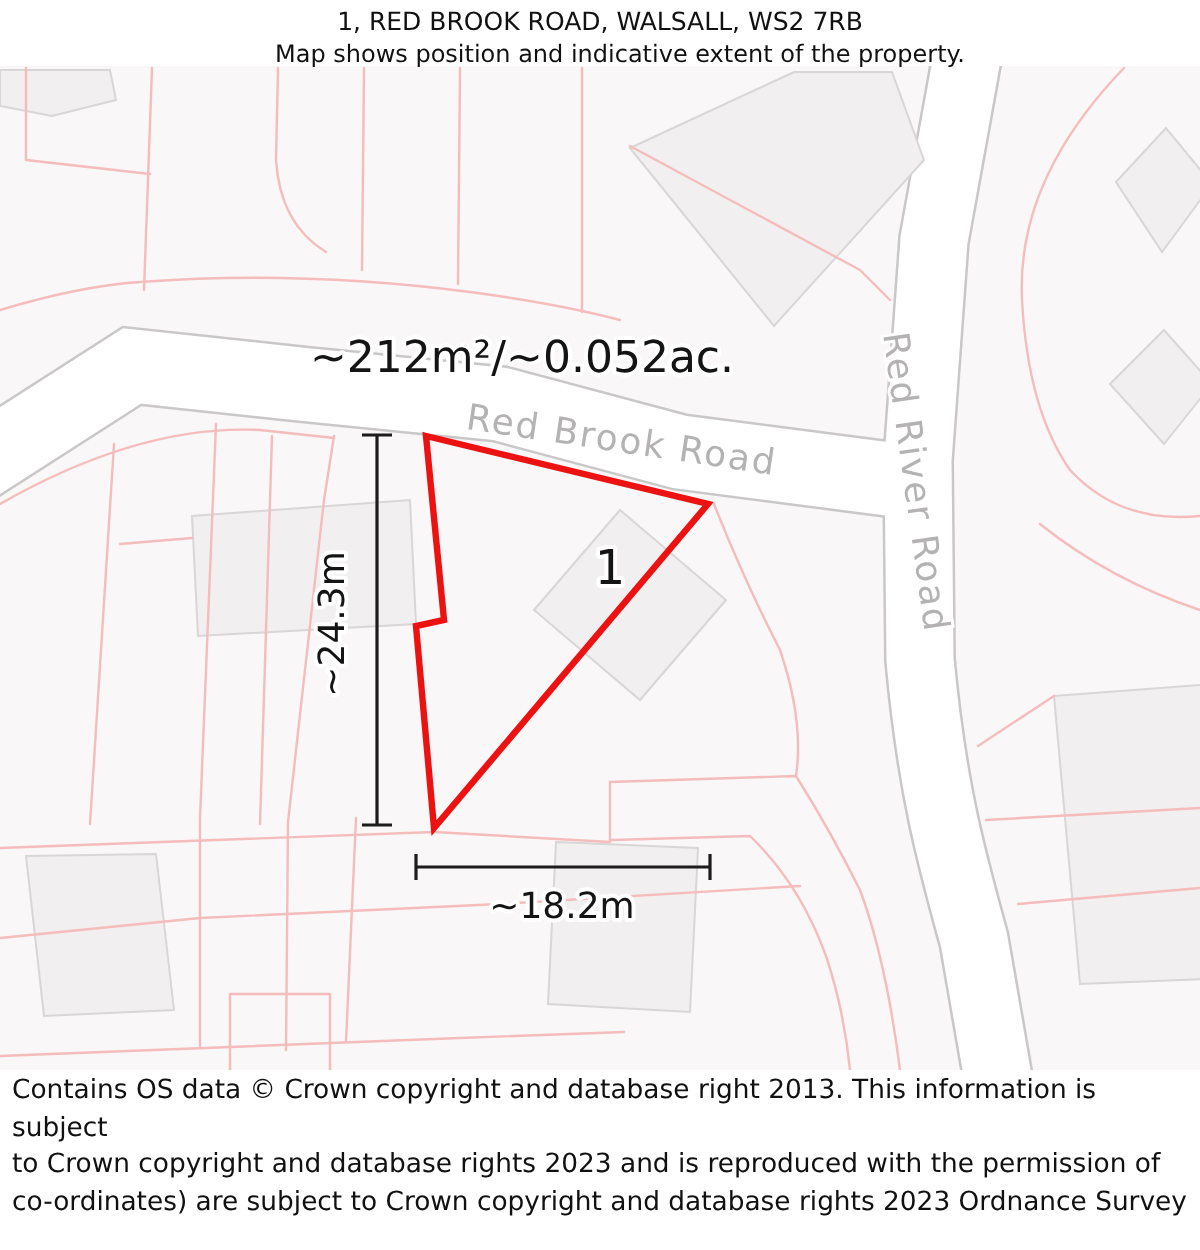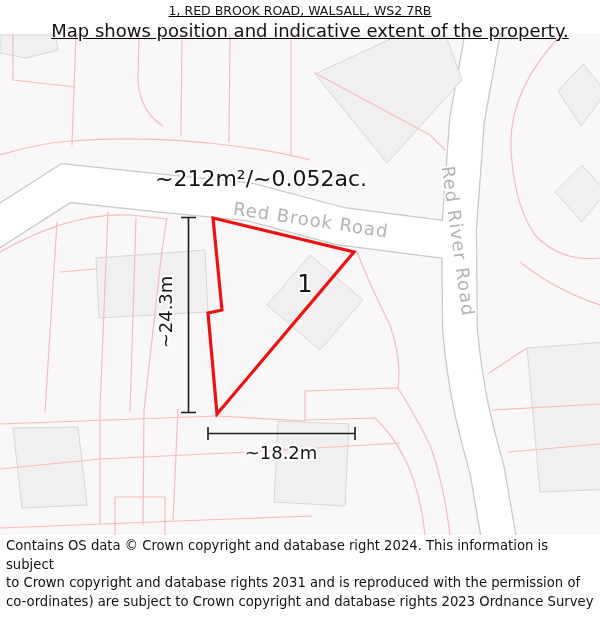--- a/index.html
+++ b/index.html
@@ -8,23 +8,23 @@
     --parcel-line:#f5bcbc;
     --building-fill:#f1efef;
     --building-stroke:#d8d6d6;
     --road-edge:#c9c7c7;
     --map-background:#f9f7f7;
     --text:#111111;
   }
   html,body{margin:0;padding:0;}
   body{font-family:"DejaVu Sans","Liberation Sans",sans-serif;background:#ffffff;}
   .page{position:relative;width:600px;height:625px;background:#ffffff;overflow:hidden;}
-  .header{position:absolute;top:0;left:0;width:600px;text-align:center;z-index:3;text-decoration:underline;}
+  .header{position:absolute;top:0;left:0;width:600px;text-align:center;z-index:3;}
   .header .title{font-size:12.5px;color:var(--text);margin-top:3px;}
-  .header .subtitle{font-size:18px;color:var(--text);margin-top:2px;padding-left:20px;}
+  .header .subtitle{font-size:12px;color:var(--text);margin-top:2px;padding-left:20px;}
   .map-svg{position:absolute;top:0;left:0;z-index:1;}
   .road-casing{fill:none;stroke:var(--road-edge);stroke-width:39;stroke-linejoin:miter;stroke-linecap:butt;}
   .road-casing.river{stroke-width:36;}
   .road-fill{fill:none;stroke:#ffffff;stroke-width:36.5;stroke-linejoin:miter;stroke-linecap:butt;}
   .road-fill.river{stroke-width:33.5;}
   .building{fill:var(--building-fill);stroke:var(--building-stroke);stroke-width:1;}
   .parcel{fill:none;stroke:var(--parcel-line);stroke-width:1.2;stroke-linejoin:round;stroke-linecap:round;}
   .boundary{fill:none;stroke:var(--property-outline);stroke-width:3.2;stroke-linejoin:miter;}
   .dim{stroke:#1c1c1c;stroke-width:1.6;fill:none;}
   .maptext{fill:#141414;paint-order:stroke;stroke:#ffffff;stroke-width:4px;stroke-linejoin:round;}
@@ -116,19 +116,19 @@
       <text class="roadname" transform="translate(310,226) rotate(8.5)" text-anchor="middle">Red Brook Road</text>
       <text class="roadname" transform="translate(452,242) rotate(82)" text-anchor="middle">Red River Road</text>
       <text class="maptext area-label" x="261" y="186" text-anchor="middle">~212m²/~0.052ac.</text>
       <text class="maptext plot-number" x="305" y="292" text-anchor="middle">1</text>
       <text class="maptext dim-label" transform="translate(172,312) rotate(-90)" text-anchor="middle">~24.3m</text>
       <text class="maptext dim-label" x="281" y="459" text-anchor="middle">~18.2m</text>
     </g>
   </svg>
 
   <div class="footer">
-    <div>Contains OS data © Crown copyright and database right 2024. This information is subject</div>
-    <div>to Crown copyright and database rights 2031 and is reproduced with the permission of</div>
+    <div>Contains OS data © Crown copyright and database right 2013. This information is subject</div>
+    <div>to Crown copyright and database rights 2023 and is reproduced with the permission of</div>
     <div>co-ordinates) are subject to Crown copyright and database rights 2023 Ordnance Survey</div>
 
   </div>
 
 </div>
 
 </body></html>

